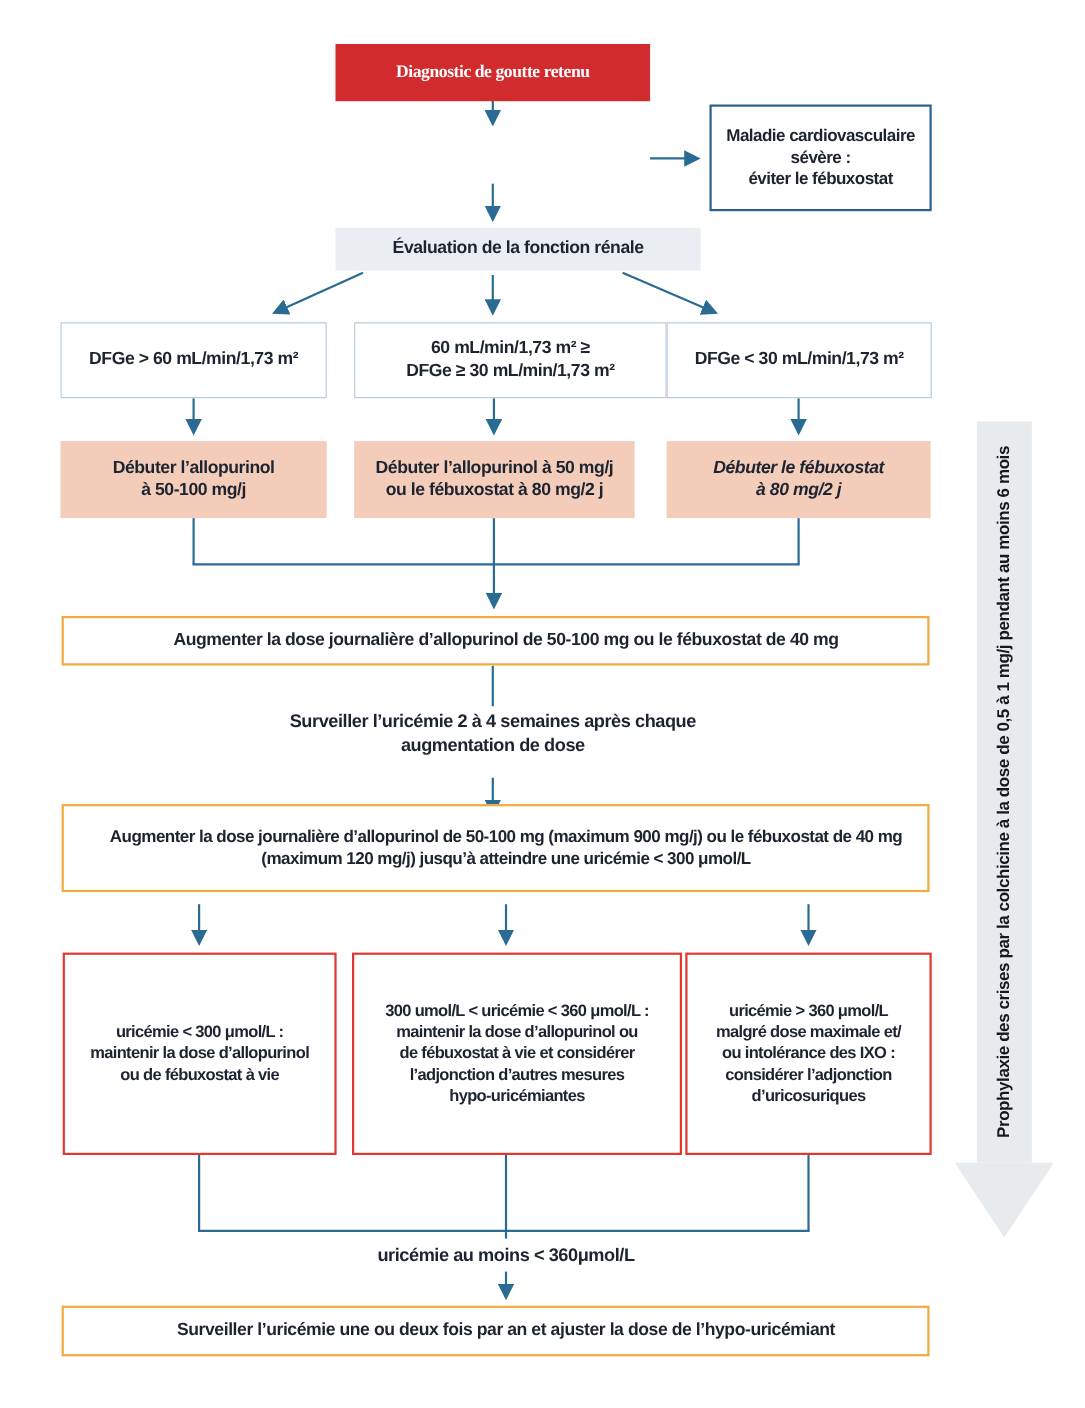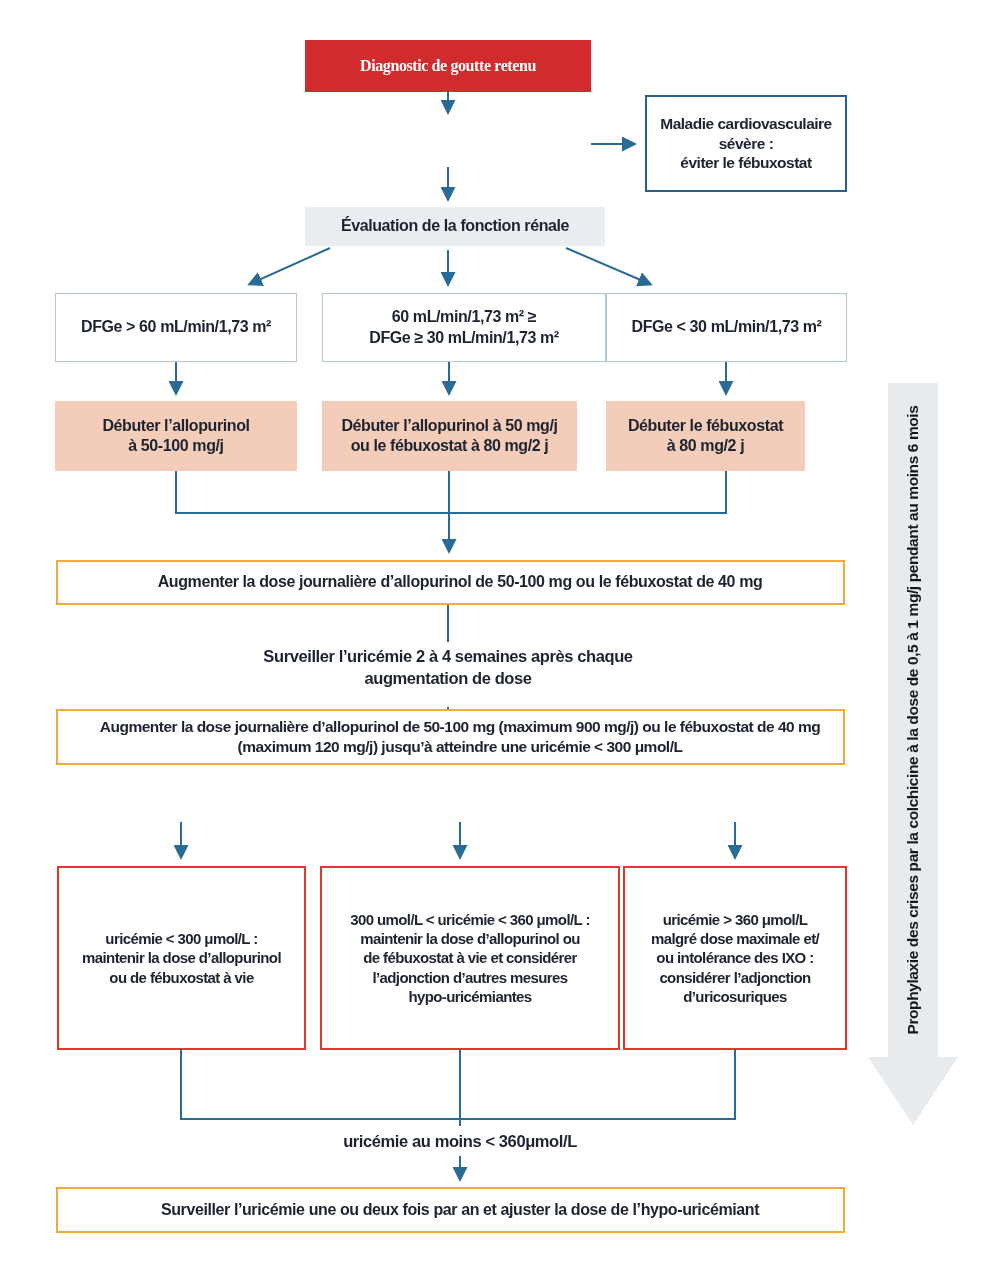--- a/index.html
+++ b/index.html
@@ -81,40 +81,40 @@
   <div class="ribbon-head"></div>
   <div class="ribbon-label">Prophylaxie des crises par la colchicine à la dose de 0,5 à 1 mg/j pendant au moins 6 mois</div>
 
   <div class="box fill-red" style="left:305px;top:40px;width:286px;height:52px;font-family:Liberation Serif, serif;">Diagnostic de goutte retenu</div>
 
 
   <div class="box outline-blue-dark md" style="left:645px;top:95px;width:202px;height:97px;">Maladie cardiovasculaire
 sévère :
 éviter le fébuxostat</div>
 
-  <div class="box fill-gray" style="left:305px;top:207px;width:300px;height:39px;">Évaluation de la fonction rénale</div>
+  <div class="box fill-gray" style="left:305px;top:207px;width:332px;height:39px;">Évaluation de la fonction rénale</div>
 
   <div class="box outline-blue-light" style="left:55px;top:293px;width:242px;height:69px;">DFGe &gt; 60 mL/min/1,73 m²</div>
   <div class="box outline-blue-light" style="left:322px;top:293px;width:284px;height:69px;">60 mL/min/1,73 m² ≥
 DFGe ≥ 30 mL/min/1,73 m²</div>
   <div class="box outline-blue-light" style="left:606px;top:293px;width:241px;height:69px;">DFGe &lt; 30 mL/min/1,73 m²</div>
 
   <div class="box fill-pink" style="left:55px;top:401px;width:242px;height:70px;">Débuter l’allopurinol
 à 50-100 mg/j</div>
   <div class="box fill-pink" style="left:322px;top:401px;width:255px;height:70px;">Débuter l’allopurinol à 50 mg/j
 ou le fébuxostat à 80 mg/2 j</div>
-  <div class="box fill-pink" style="left:606px;top:401px;width:199px;height:70px;">Débuter le fébuxostat
+  <div class="box fill-pink" style="left:606px;top:401px;width:240px;height:70px;font-style:italic;">Débuter le fébuxostat
 à 80 mg/2 j</div>
 
   <div class="box outline-orange" style="left:56px;top:560px;width:789px;height:45px;">Augmenter la dose journalière d’allopurinol de 50-100 mg ou le fébuxostat de 40 mg</div>
 
   <div class="note" style="left:168px;top:645px;width:560px;">Surveiller l’uricémie 2 à 4 semaines après chaque
 augmentation de dose</div>
 
-  <div class="box outline-orange md" style="left:56px;top:709px;width:789px;height:56px;">Augmenter la dose journalière d’allopurinol de 50-100 mg (maximum 900 mg/j) ou le fébuxostat de 40 mg
+  <div class="box outline-orange md" style="left:56px;top:731px;width:789px;height:80px;">Augmenter la dose journalière d’allopurinol de 50-100 mg (maximum 900 mg/j) ou le fébuxostat de 40 mg
 (maximum 120 mg/j) jusqu’à atteindre une uricémie &lt; 300 μmol/L</div>
 
   <div class="box outline-red sm" style="left:57px;top:866px;width:249px;height:184px;">uricémie &lt; 300 μmol/L :
 maintenir la dose d’allopurinol
 ou de fébuxostat à vie</div>
   <div class="box outline-red sm" style="left:320px;top:866px;width:300px;height:184px;">300 umol/L &lt; uricémie &lt; 360 μmol/L :
 maintenir la dose d’allopurinol ou
 de fébuxostat à vie et considérer
 l’adjonction d’autres mesures
 hypo-uricémiantes</div>

